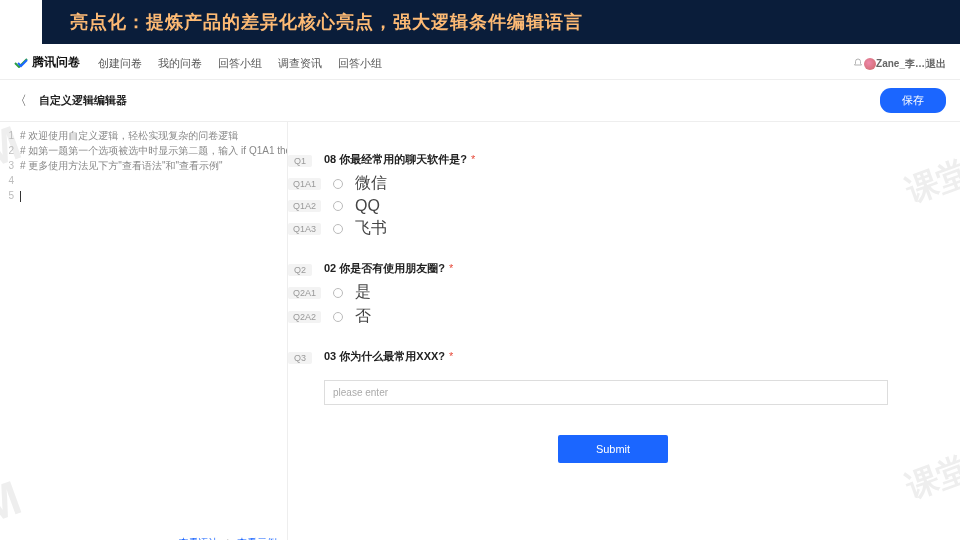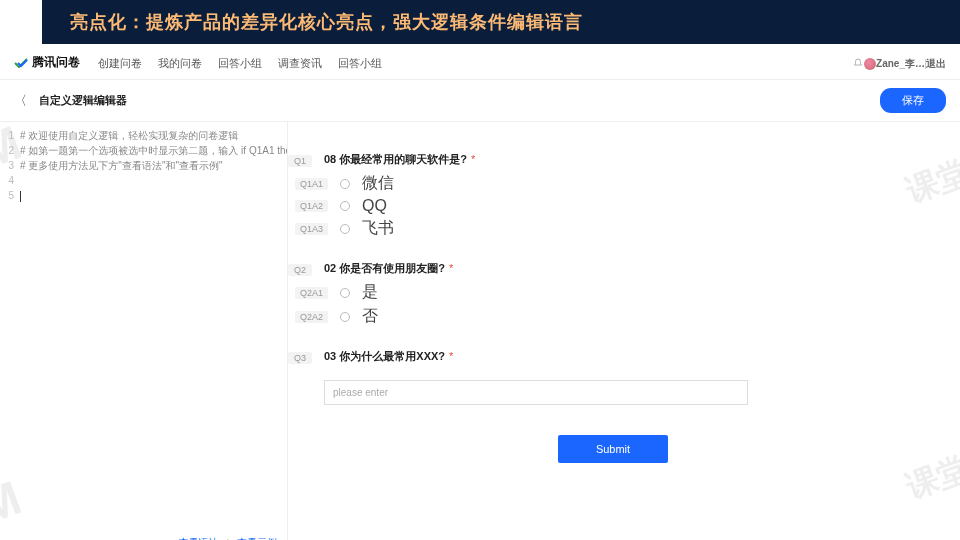--- a/index.html
+++ b/index.html
@@ -63,27 +63,27 @@
 
   .preview { flex:1; padding: 30px 22px 10px 0; overflow:hidden; }
   .qblock { margin-bottom:22px; margin-left:0; }
   .qrow { display:flex; align-items:flex-end; gap:12px; margin-bottom:6px;}
   .qtag {
     background:#f3f3f3; color:#999; font-size:9px;
     padding:1px 5px; border-radius:2px; min-width:24px; text-align:center;
   }
   .qtitle { font-size:11px; font-weight:600; color:#222; }
   .req { color:#e74c3c; margin-left:4px; font-weight:normal; }
-  .opt-row { display:flex; align-items:center; gap:12px; margin:3px 7px; }
+  .opt-row { display:flex; align-items:center; gap:12px; margin:3px 0; }
   .radio { width:10px; height:10px; border:1px solid #bbb; border-radius:50%; }
   .opt-label { font-size:16px; color:#444; }
   .text-input {
     margin-left:36px; margin-top:16px;
     border:1px solid #ddd; padding:6px 8px; font-size:10px; color:#aaa;
-    width: 424px;
+    width: 564px;
   }
   .submit-wrap { text-align:center; margin-top:30px; }
   .submit-btn {
     background:#1b66ff; color:#fff; border:none; border-radius:2px;
     padding:8px 38px; font-size:11px; cursor:pointer;
   }
 
   .watermark { position:absolute; color:#eee; font-size:48px; font-weight:700; transform:rotate(-20deg); pointer-events:none; user-select:none; }
   .wm1 { left:-20px; top:120px; }
   .wm2 { right:-10px; top:160px; }

